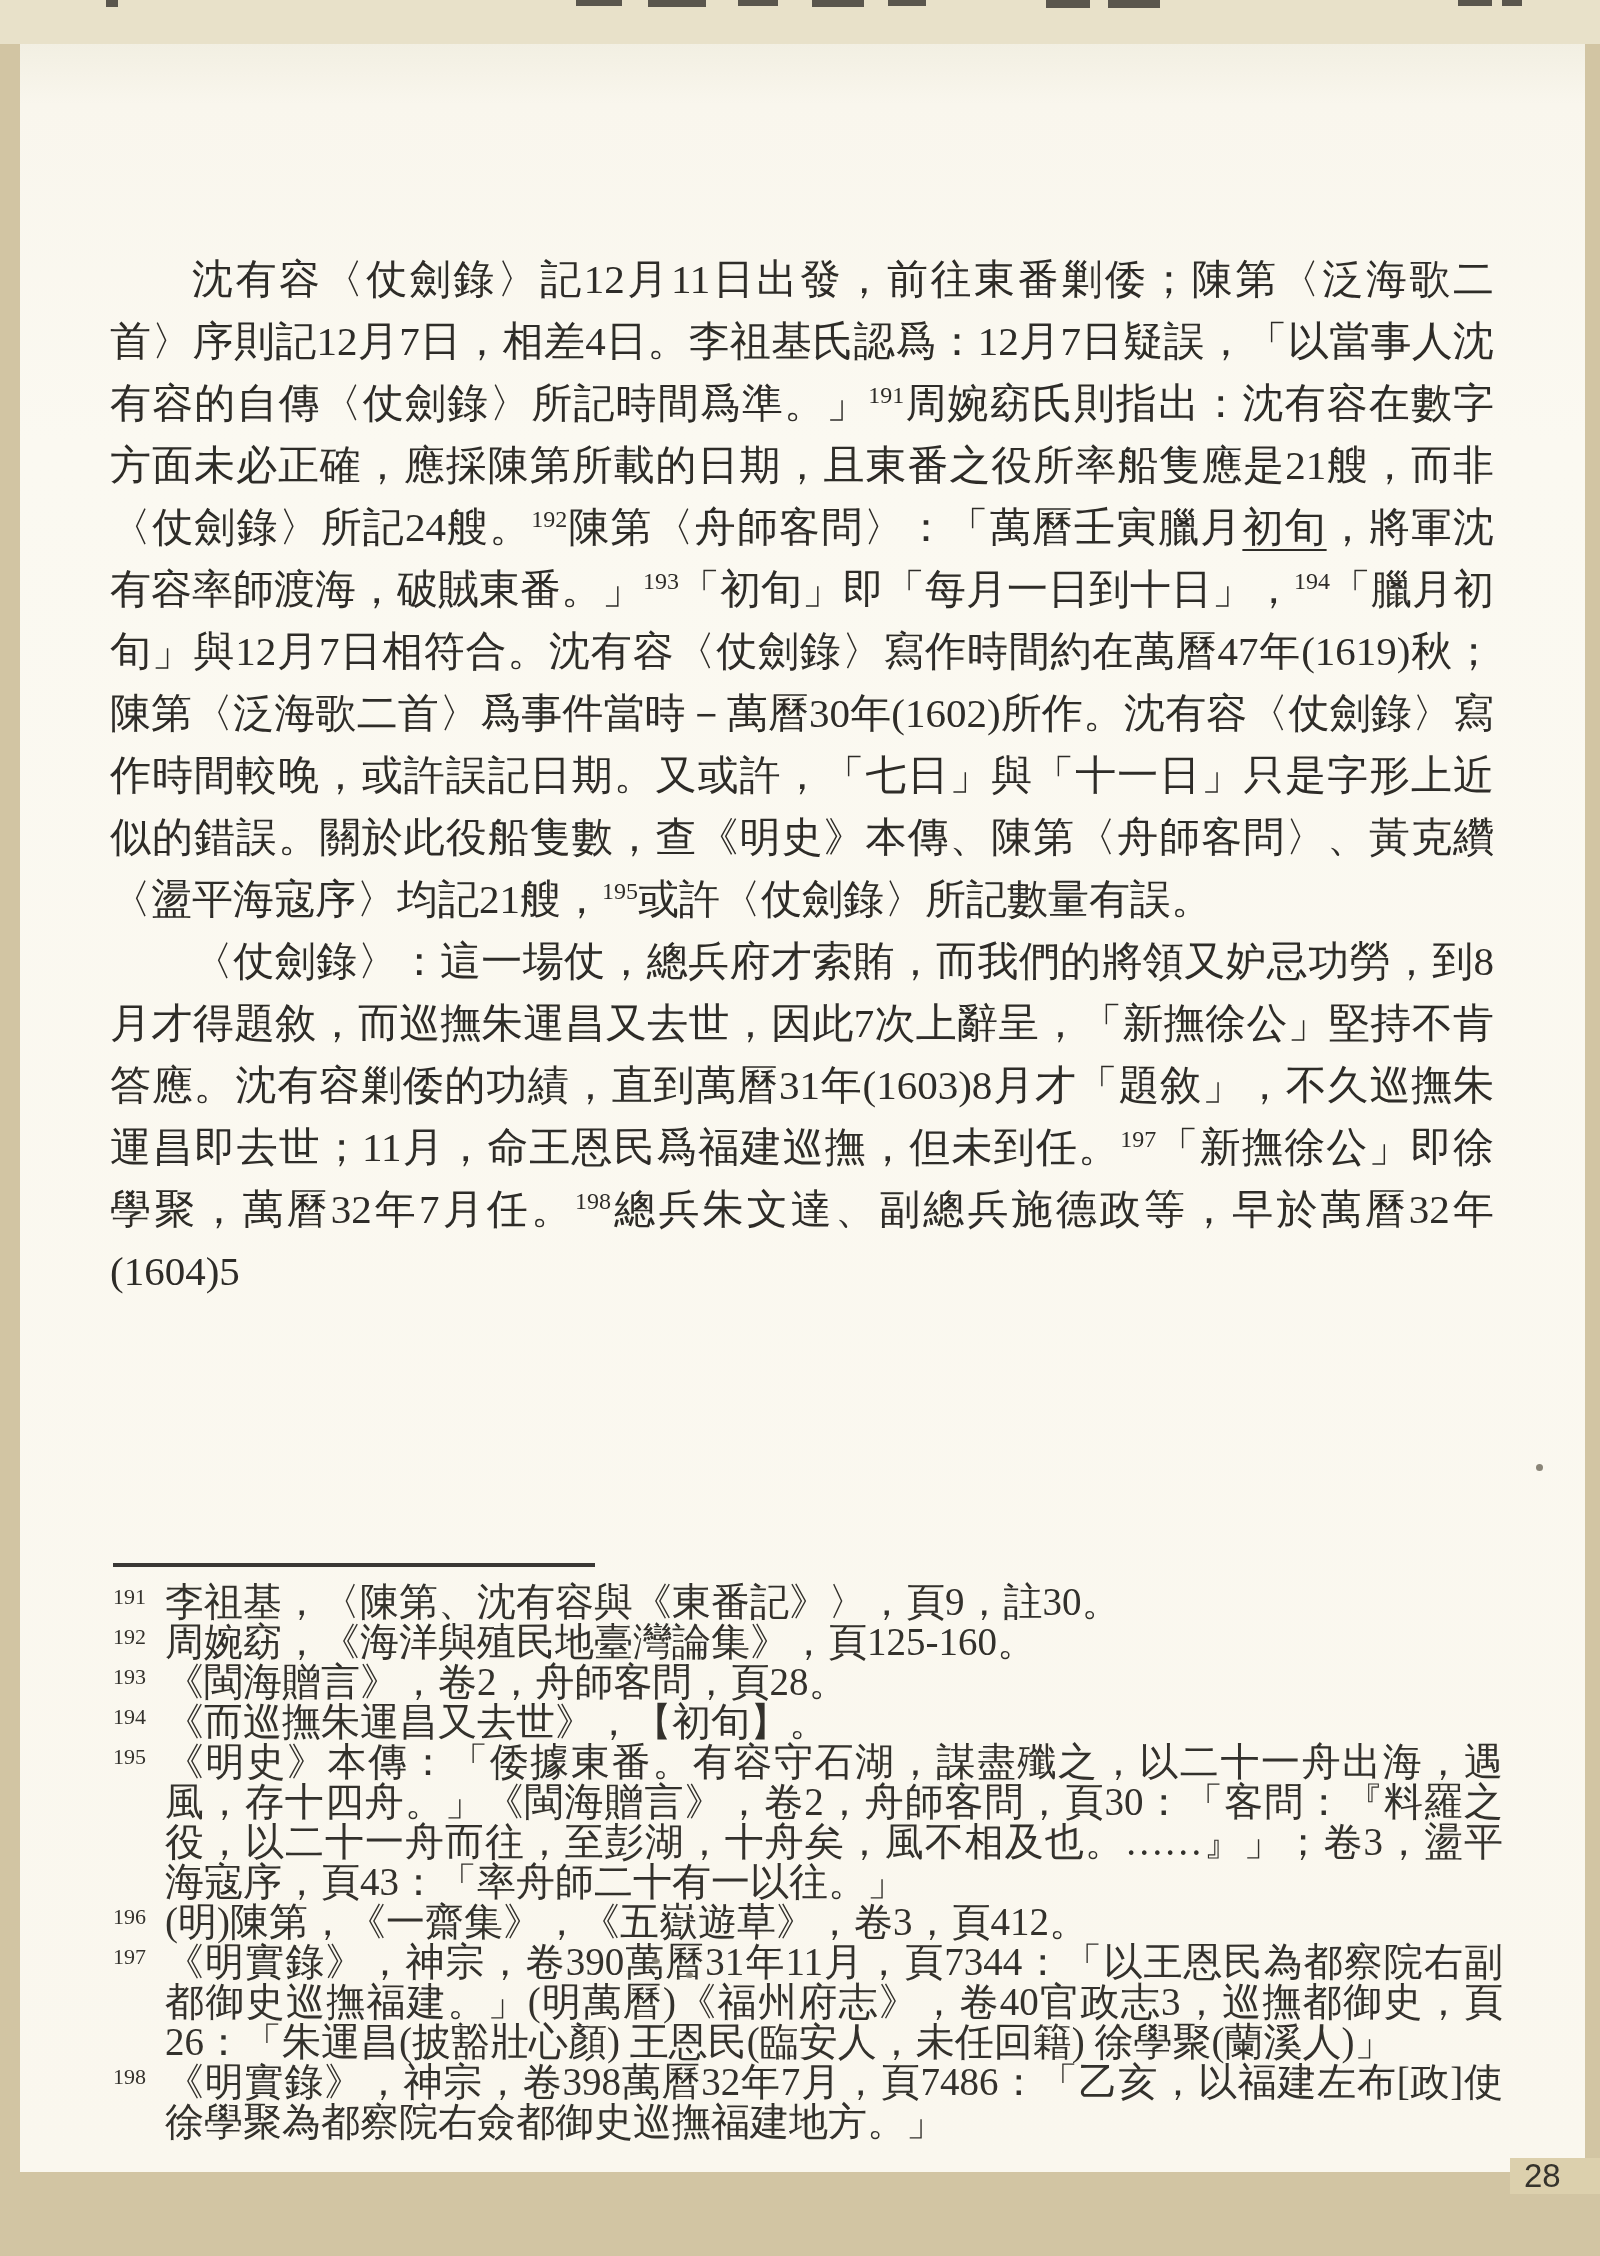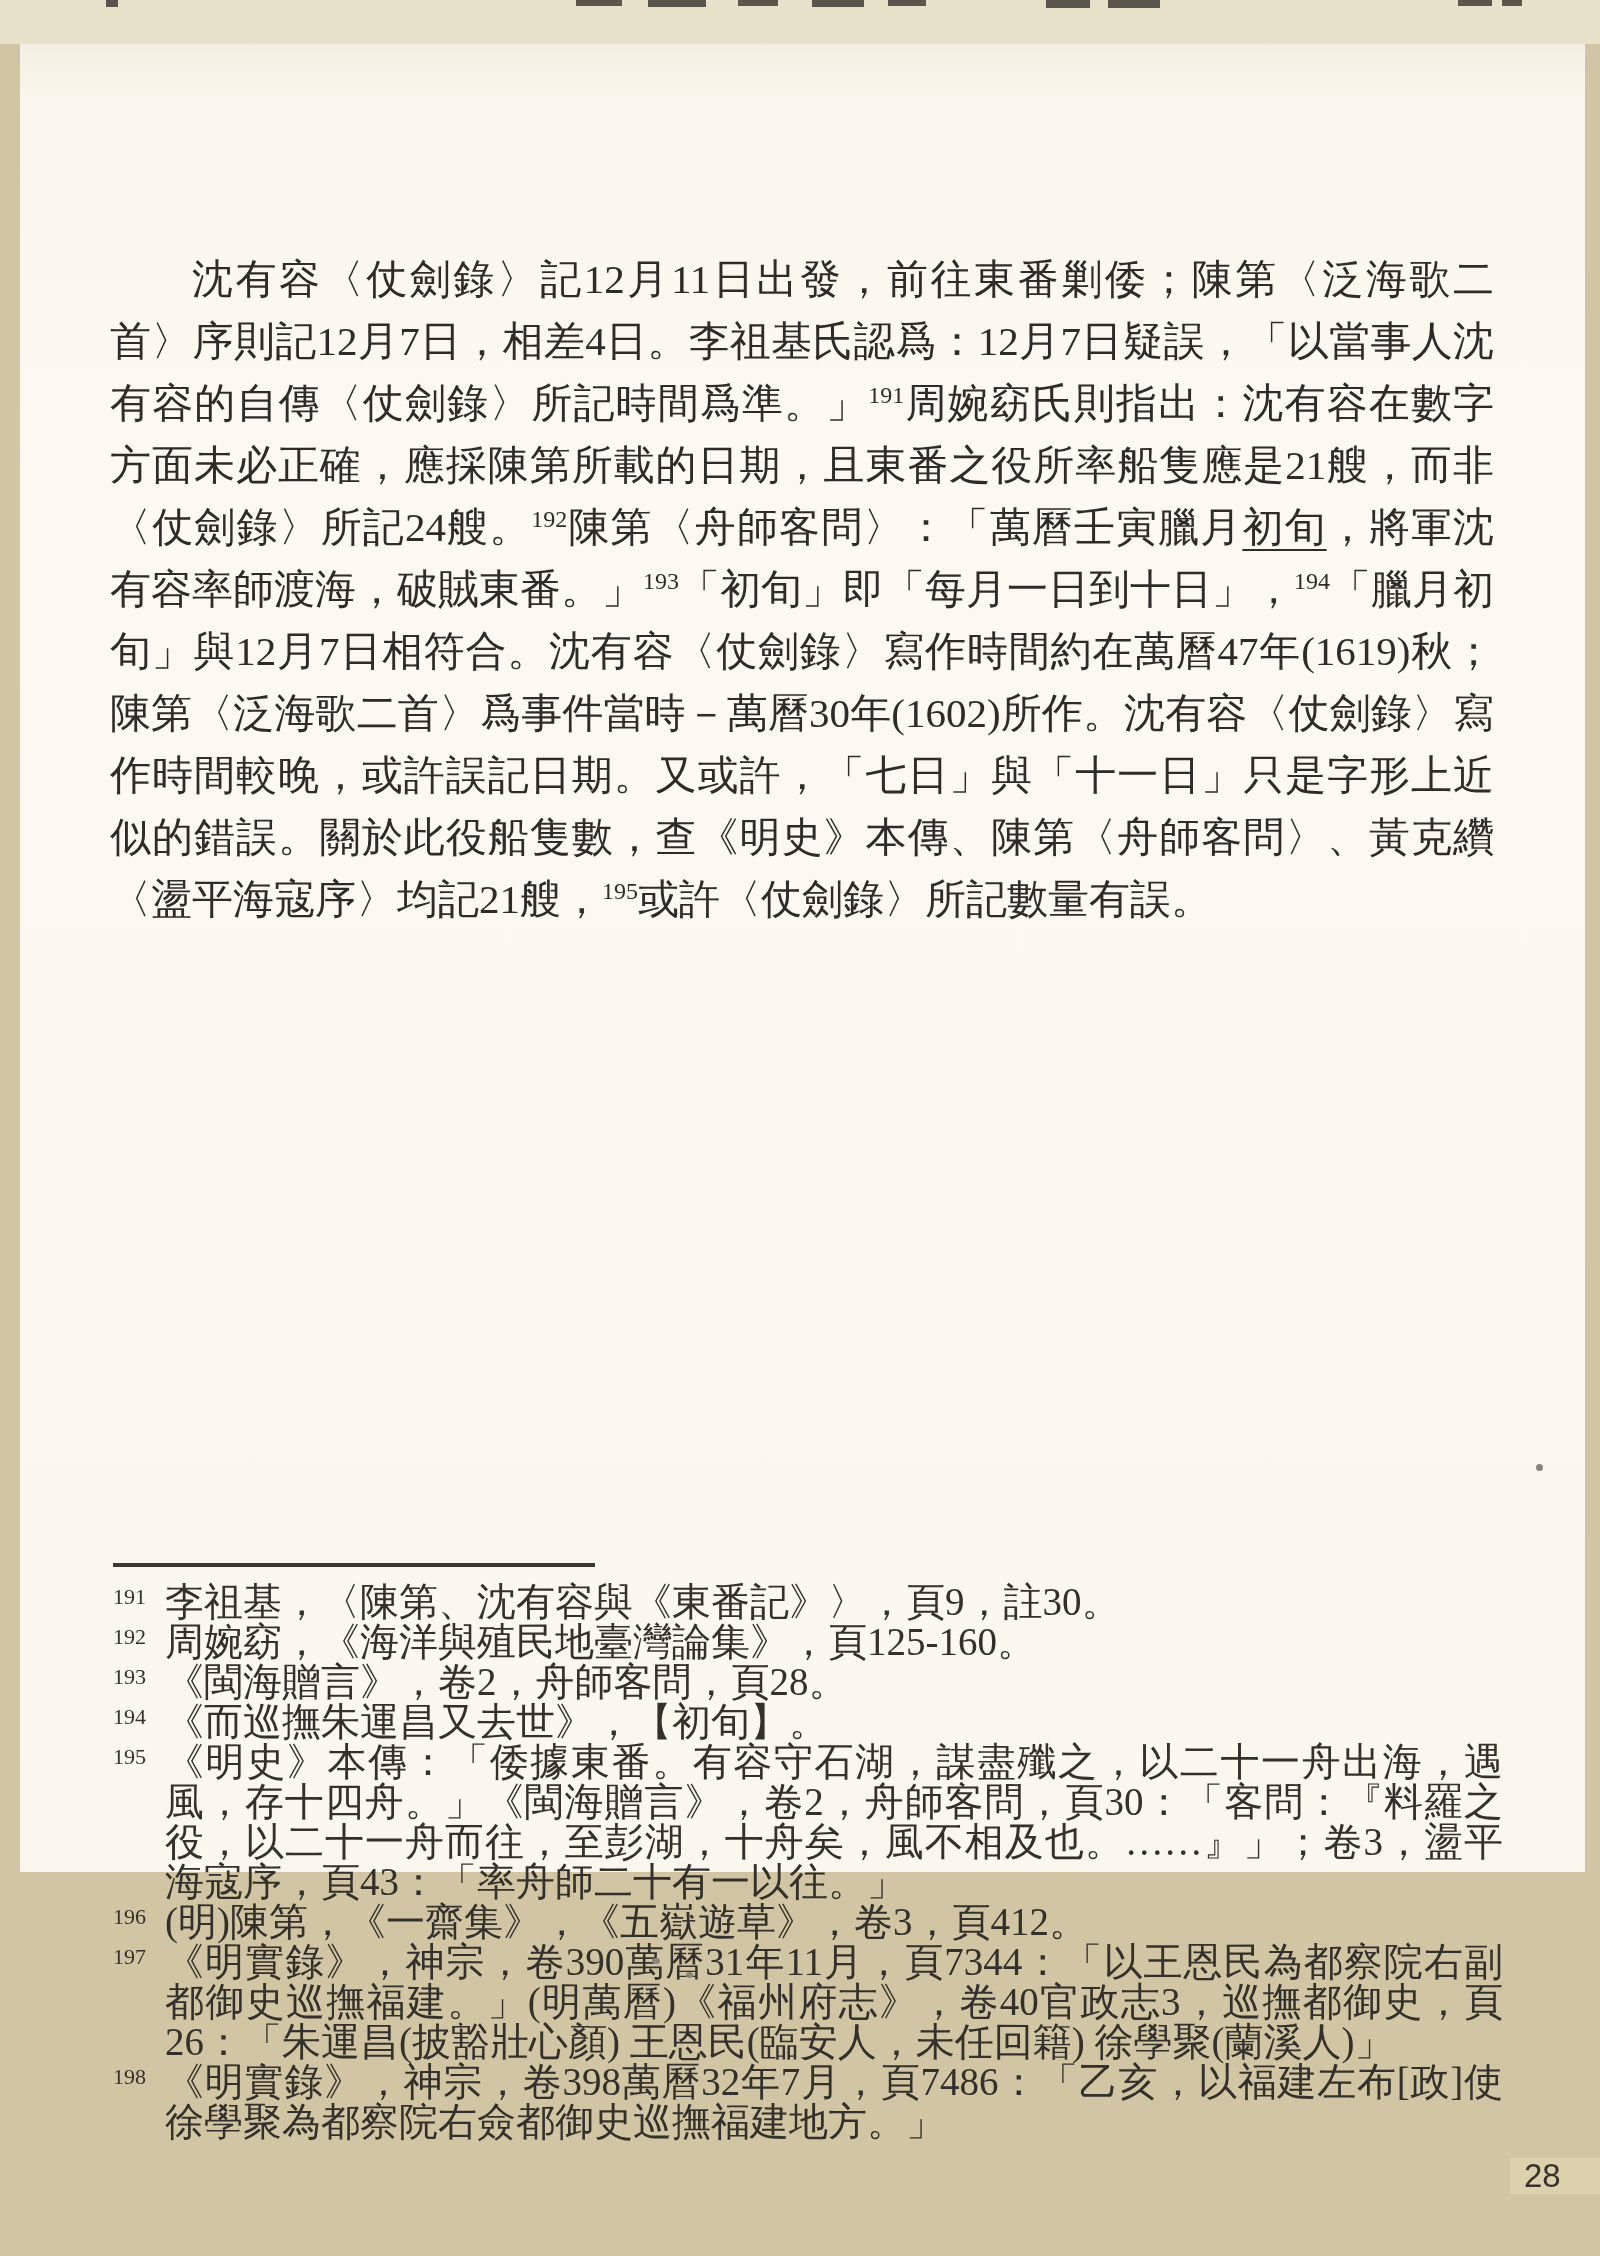--- a/index.html
+++ b/index.html
@@ -3,21 +3,21 @@
 <meta charset="utf-8">
 <style>
   html,body{margin:0;padding:0;}
   body{
     width:1600px;height:2256px;position:relative;overflow:hidden;
     background:#d2c5a3;
     font-family:"Liberation Serif","DejaVu Serif",serif;
   }
   .topband{position:absolute;left:0;top:0;width:1600px;height:44px;background:#e8e1c9;}
   .paper{
-    position:absolute;left:20px;top:44px;width:1565px;height:1828px;
+    position:absolute;left:20px;top:44px;width:1565px;height:2128px;
     background:linear-gradient(180deg,#f2efe2 0px,#f9f6ed 60px,#fbf9f1 400px,#faf7ee 100%);
   }
   .body-text{
     position:absolute;left:90px;top:204px;width:1384px;
     font-size:41px;line-height:62px;color:#2e2c28;
     text-align:justify;text-justify:inter-ideograph;
   }
   .para{margin:0;text-indent:2em;}
   .para sup.ref{
     font-size:24px;line-height:0;vertical-align:14px;letter-spacing:0;
@@ -42,20 +42,21 @@
   .dot{position:absolute;background:#8a8578;border-radius:50%;}
 </style>
 </head>
 <body>
 
 <div class="topband"></div>
 
 <div class="paper">
   <div class="body-text" id="body-text">
       <p class="para"><span>沈有容〈仗劍錄〉記12月11日出發，前往東番剿倭；陳第〈泛海歌二首〉序則記12月7日，相差4日。李祖基氏認爲：12月7日疑誤，「以當事人沈有容的自傳〈仗劍錄〉所記時間爲準。」</span><sup class="ref">191</sup><span>周婉窈氏則指出：沈有容在數字方面未必正確，應採陳第所載的日期，且東番之役所率船隻應是21艘，而非〈仗劍錄〉所記24艘。</span><sup class="ref">192</sup><span>陳第〈舟師客問〉：「萬曆壬寅臘月</span><span class="u">初旬</span><span>，將軍沈有容率師渡海，破賊東番。」</span><sup class="ref">193</sup><span>「初旬」即「每月一日到十日」，</span><sup class="ref">194</sup><span>「臘月初旬」與12月7日相符合。沈有容〈仗劍錄〉寫作時間約在萬曆47年(1619)秋；陳第〈泛海歌二首〉爲事件當時－萬曆30年(1602)所作。沈有容〈仗劍錄〉寫作時間較晚，或許誤記日期。又或許，「七日」與「十一日」只是字形上近似的錯誤。關於此役船隻數，查《明史》本傳、陳第〈舟師客問〉、黃克纘〈盪平海寇序〉均記21艘，</span><sup class="ref">195</sup><span>或許〈仗劍錄〉所記數量有誤。</span></p>
+      <p class="para"><span>〈仗劍錄〉：這一場仗，總兵府才索賄，而我們的將領又妒忌功勞，到8月才得題敘，而巡撫朱運昌又去世，因此7次上辭呈，「新撫徐公」堅持不肯答應。沈有容剿倭的功績，直到萬曆31年(1603)8月才「題敘」，不久巡撫朱運昌即去世；11月，命王恩民爲福建巡撫，但未到任。</span><sup class="ref">197</sup><span>「新撫徐公」即徐學聚，萬曆32年7月任。</span><sup class="ref">198</sup><span>總兵朱文達、副總兵施德政等，早於萬曆32年(1604)5</span></p>
     </div>
   <div class="fn-rule"></div>
   <div class="footnotes" id="footnotes">
       <div class="fn">
         <span class="fn-num">191</span>
         <span class="fn-text">李祖基，〈陳第、沈有容與《東番記》〉，頁9，註30。</span>
       </div>
       <div class="fn">
         <span class="fn-num">192</span>
         <span class="fn-text">周婉窈，《海洋與殖民地臺灣論集》，頁125-160。</span>

